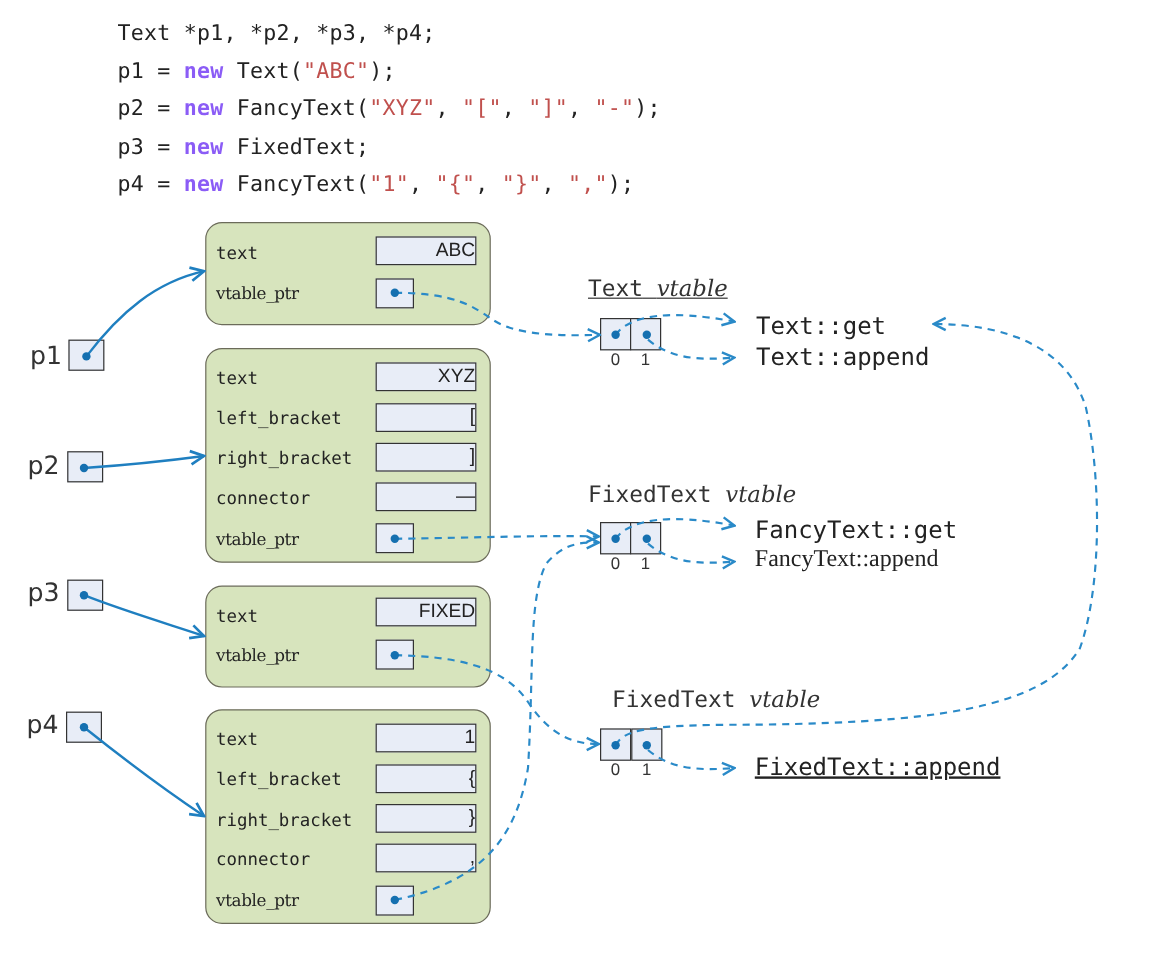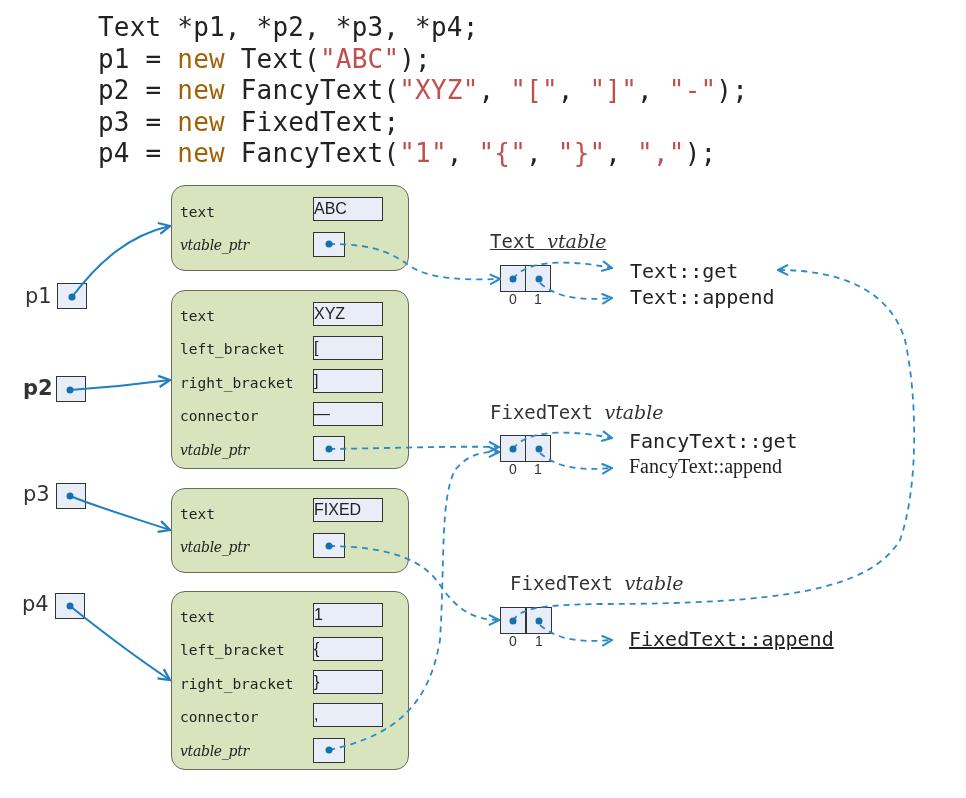--- a/index.html
+++ b/index.html
@@ -1,40 +1,40 @@
 <!DOCTYPE html>
 <html><head>
 <meta charset="utf-8">
 <style>
   html, body { margin: 0; padding: 0; background: #ffffff; }
   body { width: 966px; height: 798px; position: relative; overflow: hidden; }
   .code {
     position: absolute; left: 98px; top: 12px;
-    font-family: "DejaVu Sans Mono", monospace; font-size: 26px; line-height: 31.5px;
+    font-family: "DejaVu Sans Mono", monospace; font-size: 18px; line-height: 31.5px;
     color: #222222; white-space: pre; letter-spacing: 0.2px;
   }
-  .kw { color: #a16207; }
+  .kw { color: #8b5cf6; font-weight: bold; }
   .str { color: #c0504d; }
   .obj {
     position: absolute; left: 171px; width: 238px;
     background: #d7e4bd; border: 1.5px solid #6b6b5a; border-radius: 14px;
     box-sizing: border-box;
   }
   .flabel {
     position: absolute; left: 8px;
     font-family: "DejaVu Sans Mono", monospace; font-size: 14.5px; color: #222;
   }
   .flabel.it {
-    font-family: "DejaVu Serif", serif; font-style: italic; font-size: 14px; letter-spacing: -0.3px;
+    font-family: "DejaVu Serif", serif; font-size: 14px; letter-spacing: -0.3px;
   }
   .fval {
-    position: absolute; left: 141px; width: 70px; height: 24px;
+    position: absolute; left: 141px; width: 84px; height: 24px;
     background: #e8edf7; border: 1.3px solid #333; box-sizing: border-box;
     font-family: "Liberation Sans", sans-serif; font-size: 16px; color: #222;
-    text-align: left; line-height: 22px;
+    text-align: right; line-height: 22px;
   }
   .fptr {
     position: absolute; left: 141px; width: 32px; height: 25px;
     background: #e8edf7; border: 1.3px solid #333; box-sizing: border-box;
   }
   .pvar {
     position: absolute; font-family: "DejaVu Sans", sans-serif; font-size: 21px; color: #333;
   }
   .pbox {
     position: absolute; width: 30px; height: 26px;
@@ -56,21 +56,21 @@
   }
   svg.overlay { position: absolute; left: 0; top: 0; width: 966px; height: 798px; pointer-events: none; }
 </style>
 </head>
 <body>
 
 <div class="code"><div><span>Text</span><span> *p1, *p2, *p3, *p4;</span></div><div><span>p1 = </span><span class="kw">new</span><span> Text(</span><span class="str">"ABC"</span><span>);</span></div><div><span>p2 = </span><span class="kw">new</span><span> FancyText(</span><span class="str">"XYZ"</span><span>, </span><span class="str">"["</span><span>, </span><span class="str">"]"</span><span>, </span><span class="str">"-"</span><span>);</span></div><div><span>p3 = </span><span class="kw">new</span><span> FixedText;</span></div><div><span>p4 = </span><span class="kw">new</span><span> FancyText(</span><span class="str">"1"</span><span>, </span><span class="str">"{"</span><span>, </span><span class="str">"}"</span><span>, </span><span class="str">","</span><span>);</span></div></div>
 
 <div class="pvar" style="left:25px;top:284px;">p1</div>
 <div class="pbox" style="left:57px;top:283px;"></div>
-<div class="pvar" style="left:23px;top:376px;font-weight:bold;">p2</div>
+<div class="pvar" style="left:23px;top:376px;">p2</div>
 <div class="pbox" style="left:56px;top:376px;"></div>
 <div class="pvar" style="left:23px;top:482px;">p3</div>
 <div class="pbox" style="left:56px;top:483px;"></div>
 <div class="pvar" style="left:22px;top:592px;">p4</div>
 <div class="pbox" style="left:55px;top:593px;"></div>
 
 <div class="obj" style="top:185px;height:86px;">
   <div class="flabel" style="top:18px;">text</div>
   <div class="fval" style="top:11px;">ABC</div>
   <div class="flabel it" style="top:51px;">vtable_ptr</div>

